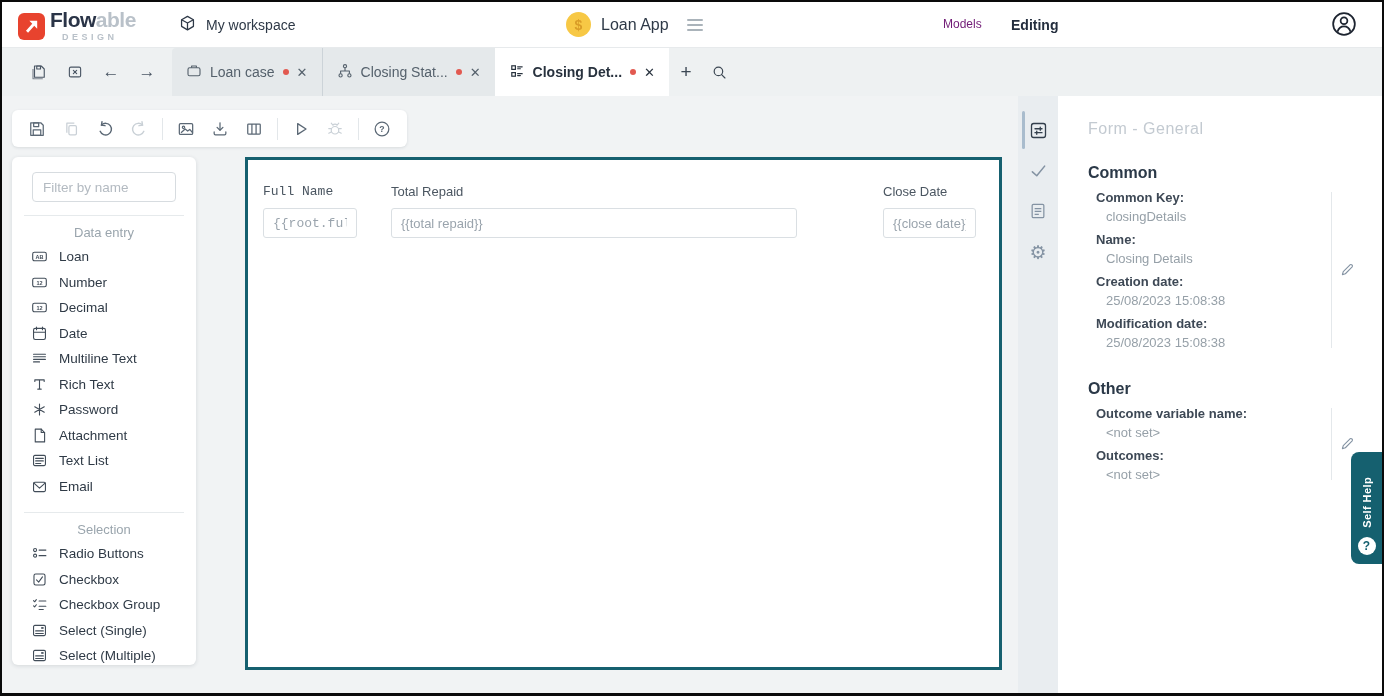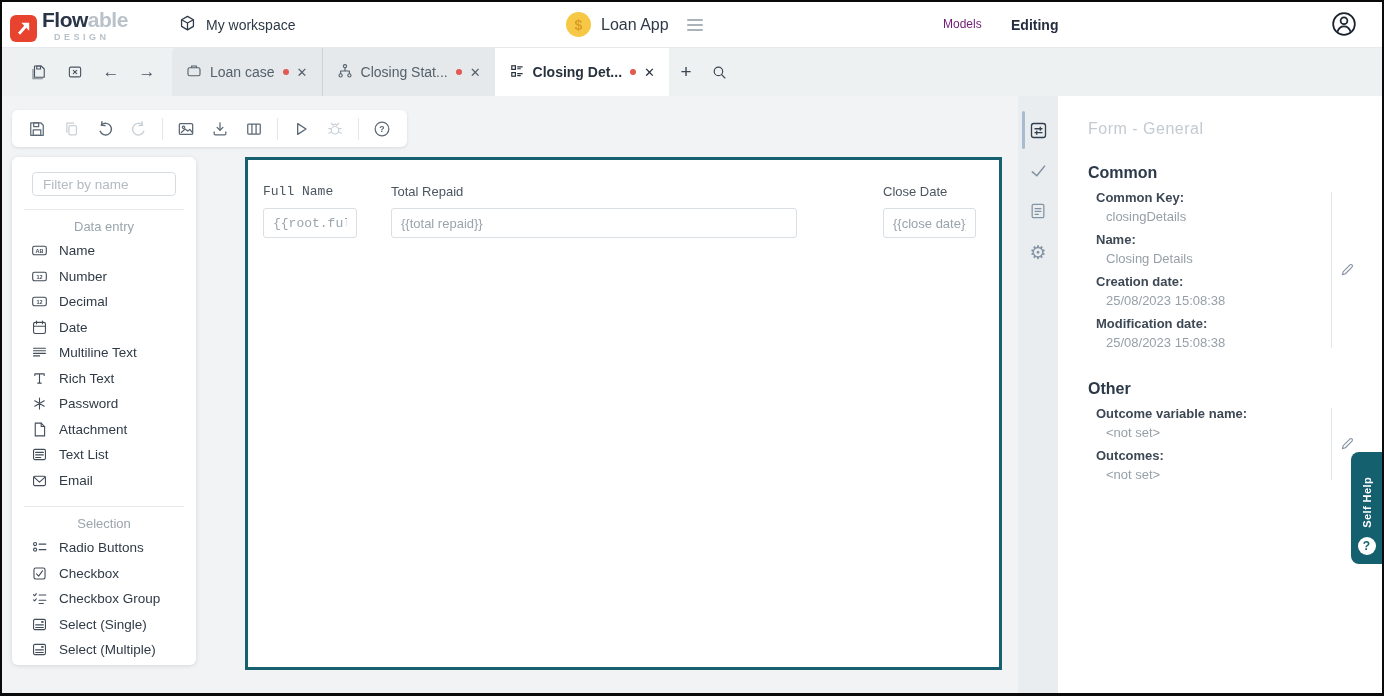--- a/index.html
+++ b/index.html
@@ -1,21 +1,21 @@
 <!DOCTYPE html>
 <html><head>
 <meta charset="utf-8">
 <style>
   * { margin:0; padding:0; box-sizing:border-box; }
   body { font-family:"Liberation Sans","DejaVu Sans",sans-serif; background:#fff; }
   .screen { position:relative; width:1384px; height:696px; border:2px solid #0a0a0a; border-bottom-width:3px; background:#fff; overflow:hidden; }
 
   
   .topbar { position:relative; height:46px; background:#fff; border-bottom:1px solid #e7eaec; }
-  .logo { position:absolute; left:8px; top:7px; display:flex; align-items:flex-end; }
+  .logo { position:absolute; left:16px; top:7px; display:flex; align-items:center; }
   .logo-mark { width:27px; height:27px; background:#e8432e; border-radius:6px; display:flex; align-items:center; justify-content:center; margin-top:1px; }
   .logo-text { margin-left:5px; line-height:1; }
   .logo-word { font-size:21px; font-weight:700; color:#2a3447; letter-spacing:-.5px; }
   .logo-word .lite { color:#b9c1c9; }
   .logo-sub { font-size:9px; font-weight:700; letter-spacing:3.5px; color:#b9c1c9; margin:3px 0 0 12px; }
   .workspace { position:absolute; left:176px; top:12px; display:flex; align-items:center; gap:9px; color:#2e3947; font-size:14px; cursor:pointer; }
   .project { position:absolute; left:564px; top:10px; display:flex; align-items:center; gap:10px; }
   .coin { width:25px; height:25px; border-radius:50%; background:#f7c845; color:#d99c27; font-weight:700; font-size:14px; display:flex; align-items:center; justify-content:center; }
   .project-name { font-size:16px; color:#2e3947; }
   .burger { display:flex; flex-direction:column; gap:3px; margin-left:8px; cursor:pointer; }
@@ -44,21 +44,21 @@
 
   
   .toolbar { position:absolute; left:10px; top:14px; height:37px; background:#fff; border-radius:6px; box-shadow:0 1px 3px rgba(40,55,70,.12); display:flex; align-items:center; padding:0 8px; }
   .tb-btn { width:26px; height:26px; margin:0 4px; display:flex; align-items:center; justify-content:center; color:#5b6875; cursor:pointer; }
   .tb-btn.disabled { color:#c9d0d6; cursor:default; }
   .tb-sep { width:1px; height:22px; background:#e3e7ea; margin:0 6px; }
 
   
   .palette { position:absolute; left:10px; top:61px; width:184px; height:508px; background:#fff; border-radius:6px; box-shadow:0 1px 4px rgba(40,55,70,.14); overflow:hidden; }
   .filter-wrap { padding:15px 10px 0 20px; }
-  .filter-input { width:144px; height:24px; border:1px solid #d7dce0; border-radius:4px; padding:0 10px; font-size:13.5px; color:#3c4854; font-family:inherit; outline:none; }
+  .filter-input { width:144px; height:30px; border:1px solid #d7dce0; border-radius:4px; padding:0 10px; font-size:13.5px; color:#3c4854; font-family:inherit; outline:none; }
   .filter-input::placeholder { color:#b3bac1; }
   .pal-divider { height:1px; background:#e6eaec; margin:13px 12px 0 12px; }
   .pal-section { text-align:center; font-size:13px; color:#9aa5ad; padding:9px 0 4px 0; }
   .pal-item { display:flex; align-items:center; gap:11px; height:25.5px; padding-left:19px; font-size:13.5px; color:#2f3a46; cursor:grab; }
   .pal-item svg { flex:0 0 auto; }
   .pic { width:17px; height:17px; stroke:#424d59; fill:none; stroke-width:1.3; stroke-linecap:round; stroke-linejoin:round; }
   .pic text { stroke:none; fill:#424d59; font-weight:700; font-family:"Liberation Sans",sans-serif; }
 
   
   .form-canvas { position:absolute; left:243px; top:61px; width:757px; height:513px; background:#fff; border:3px solid #16606f; }
@@ -286,21 +286,21 @@
           <input class="filter-input" type="text" placeholder="Filter by name" style="">
         </div>
         <div class="pal-divider"></div>
         <div class="pal-section">Data entry</div>
 
         <div class="pal-item">
           <svg class="pic" viewBox="0 0 20 20">
               <rect x="2" y="5" width="16" height="10" rx="2"></rect>
               <text x="10" y="12.6" text-anchor="middle" font-size="6.5">AB</text>
             </svg>
-          <span>Name</span>
+          <span>Loan</span>
         </div>
         <div class="pal-item">
           <svg class="pic" viewBox="0 0 20 20">
               <rect x="2" y="5" width="16" height="10" rx="2"></rect>
               <text x="10" y="12.6" text-anchor="middle" font-size="6.5">12</text>
             </svg>
           <span>Number</span>
         </div>
         <div class="pal-item">
           <svg class="pic" viewBox="0 0 20 20">

